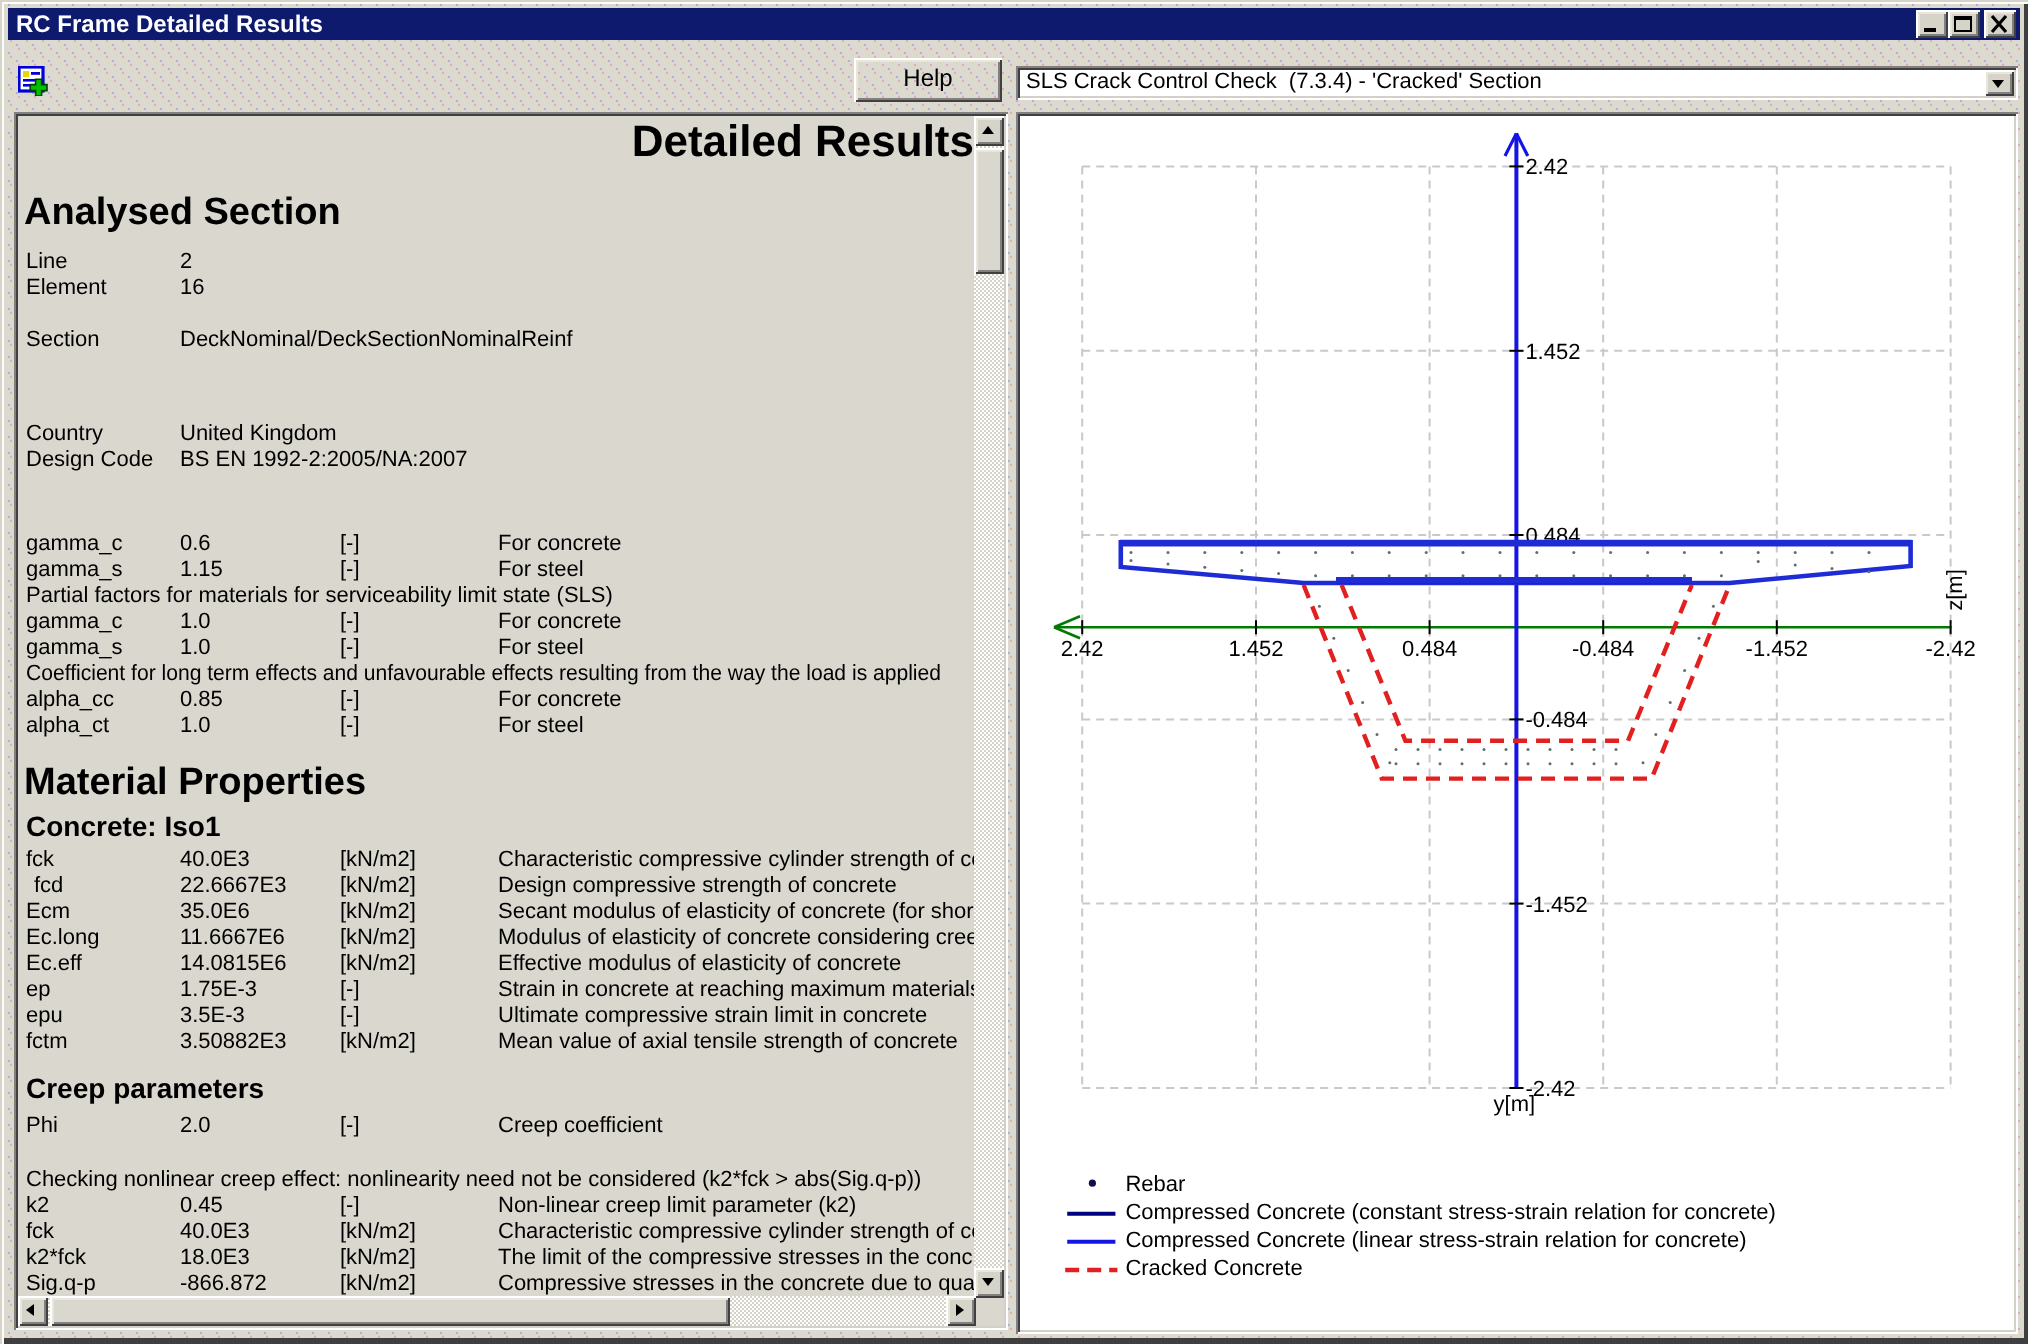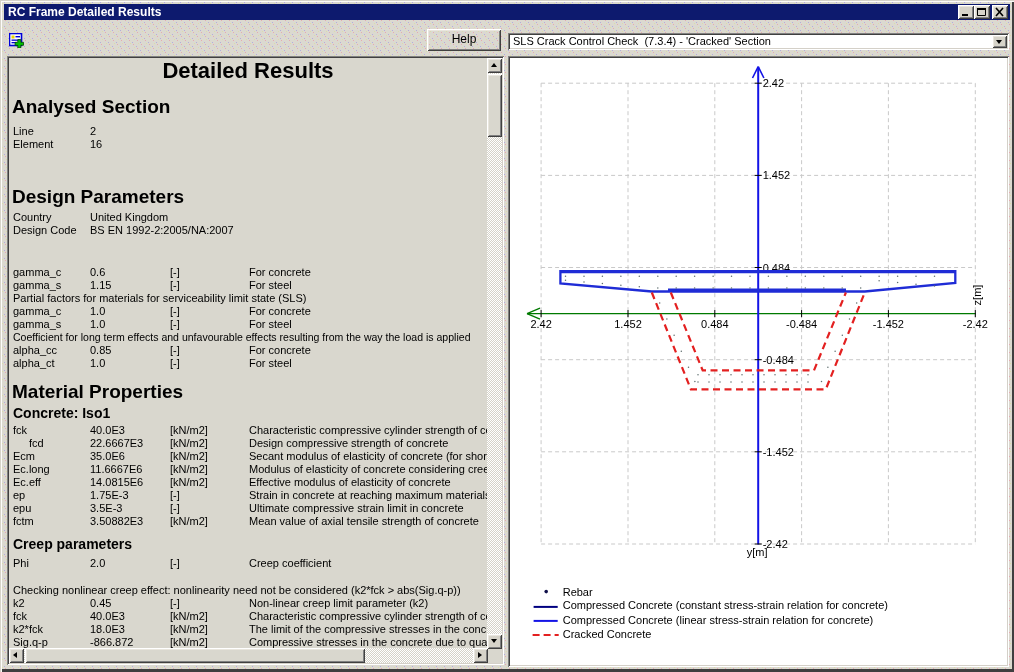--- a/index.html
+++ b/index.html
@@ -63,31 +63,34 @@
 
 <div class="sunken" style="position:absolute;left:508px;top:33px;width:501px;height:17px;background:#fff;font-size:11px;line-height:17px">
   <span style="position:absolute;left:5px;top:0;white-space:nowrap">SLS Crack Control Check&nbsp; (7.3.4) - 'Cracked' Section</span>
   <div class="raised" style="position:absolute;right:2px;top:2px;width:15px;height:13px;background:#d6d3c9">
     <div class="arrow" style="left:4px;top:5px;border-left:3.5px solid transparent;border-right:3.5px solid transparent;border-top:4px solid #000"></div>
   </div>
 </div>
 
 <div class="sunken dither" style="position:absolute;left:7px;top:56px;width:497px;height:609px">
   <div style="position:absolute;left:2px;top:2px;width:478px;height:591px;overflow:hidden">
-<div style="position:absolute;font-weight:bold;font-size:22px;top:0px;left:0;width:478px;text-align:center">Detailed Results</div>
+<div style="position:absolute;font-weight:bold;font-size:22px;top:0px;left:0;width:478px;text-align:right">Detailed Results</div>
 <div class="h1" style="top:38px;left:3px">Analysed Section</div>
 <div class="ln" style="top:66.5px">
         <span style="left:4px">Line</span>
         <span style="left:81px">2</span>
       </div>
 <div class="ln" style="top:79.5px">
         <span style="left:4px">Element</span>
         <span style="left:81px">16</span>
       </div>
-<div class="h1" style="top:128px;left:3px">Design Parameters</div>
+<div class="ln" style="top:105.5px">
+        <span style="left:4px">Section</span>
+        <span style="left:81px">DeckNominal/DeckSectionNominalReinf</span>
+      </div>
 <div class="ln" style="top:153px">
         <span style="left:4px">Country</span>
         <span style="left:81px">United Kingdom</span>
       </div>
 <div class="ln" style="top:166px">
         <span style="left:4px">Design Code</span>
         <span style="left:81px">BS EN 1992-2:2005/NA:2007</span>
       </div>
 <div class="ln" style="top:207.5px">
         <span style="left:4px">gamma_c</span>
@@ -133,21 +136,21 @@
       </div>
 <div class="h1" style="top:323px;left:3px">Material Properties</div>
 <div class="h2" style="top:347px;left:4px">Concrete: Iso1</div>
 <div class="ln" style="top:366px">
         <span style="left:4px">fck</span>
         <span style="left:81px">40.0E3</span>
         <span style="left:161px">[kN/m2]</span>
         <span style="left:240px">Characteristic compressive cylinder strength of concrete</span>
       </div>
 <div class="ln" style="top:379px">
-        <span style="left:20px">fcd</span>
+        <span style="left:8px">fcd</span>
         <span style="left:81px">22.6667E3</span>
         <span style="left:161px">[kN/m2]</span>
         <span style="left:240px">Design compressive strength of concrete</span>
       </div>
 <div class="ln" style="top:392px">
         <span style="left:4px">Ecm</span>
         <span style="left:81px">35.0E6</span>
         <span style="left:161px">[kN/m2]</span>
         <span style="left:240px">Secant modulus of elasticity of concrete (for short term</span>
       </div>

